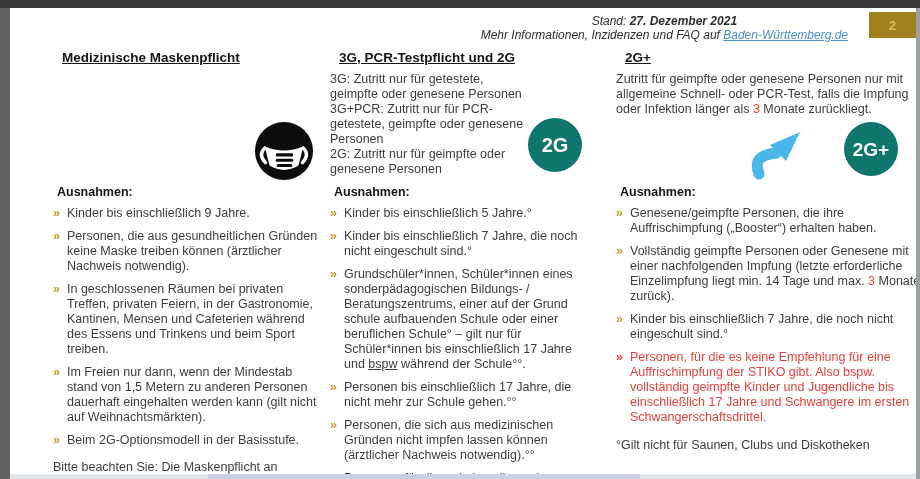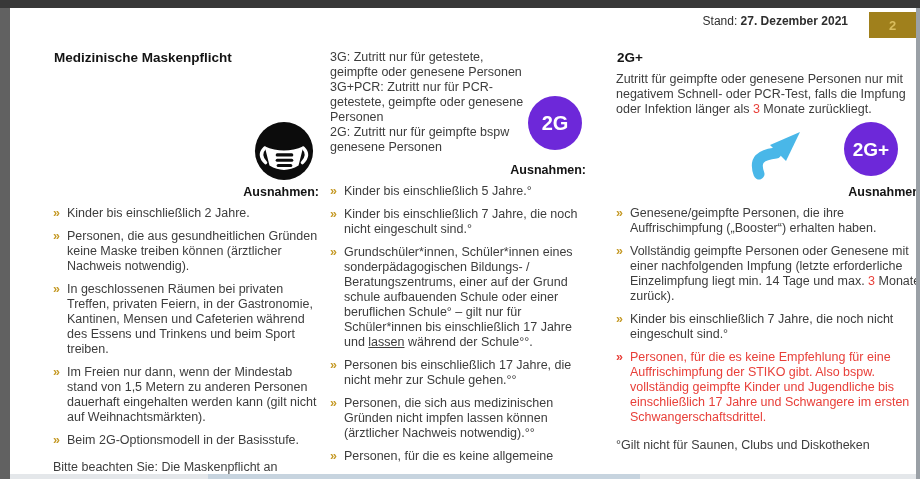--- a/index.html
+++ b/index.html
@@ -6,67 +6,68 @@
   body{
     width:920px;height:479px;overflow:hidden;position:relative;background:#ffffff;
     font-family:"Liberation Sans",sans-serif;color:#3d3d3d;
   }
   .topbar{position:absolute;left:0;top:0;width:920px;height:8px;background:#383838;z-index:5;}
   .leftbar{position:absolute;left:0;top:8px;width:10px;height:471px;background:#616161;z-index:5;}
   .rightbar{position:absolute;right:0;top:8px;width:4px;height:471px;background:#9aa0a6;z-index:5;}
   .bottombar{position:absolute;left:10px;right:4px;bottom:0;height:5px;background:#e4e7ea;z-index:6;}
   .scroll-thumb{position:absolute;left:198px;top:0;width:432px;height:5px;background:#c7d4df;}
 
-  .header{position:absolute;top:14px;right:72px;text-align:center;font-size:12px;line-height:14px;color:#2e2e2e;z-index:2;}
+  .header{position:absolute;top:14px;right:72px;text-align:center;font-size:12px;line-height:14px;color:#2e2e2e;z-index:2;font-style:italic;}
   .header .b{font-weight:bold;}
   .page-badge{
     position:absolute;left:869px;top:12px;width:47px;height:26px;background:var(--gold,#a0801c);
     color:#d9bd5d;font-size:13px;font-weight:bold;display:flex;align-items:center;justify-content:center;z-index:2;
   }
 
   .col{position:absolute;top:50px;font-size:12.5px;line-height:15px;}
   .col1{left:53px;width:266px;}
   .col2{left:330px;width:256px;}
   .col3{left:616px;width:308px;}
-  .col-title{font-size:13.5px;font-weight:bold;color:#141414;margin:0 0 7px 1px;line-height:15px;}
+  .col-title{font-size:13.5px;font-weight:bold;color:#141414;margin:0 0 7px 9px;line-height:15px;text-decoration:underline;}
   .intro{min-height:105px;}
   .float-spacer1{float:right;width:66px;height:62px;margin-top:48px;position:relative;}
   .float-spacer2{float:right;width:58px;height:54px;margin-top:46px;position:relative;}
-  .exc{font-weight:bold;color:#141414;margin:8px 0 6px 4px;clear:both;text-align:right;}
+  .exc{font-weight:bold;color:#141414;margin:8px 0 6px 4px;clear:both;}
   .bullet{display:flex;margin-bottom:8px;}
   .marker{color:var(--bullet-gold,#c59a27);font-weight:bold;width:14px;flex:none;}
   .bt{flex:1;}
   .red, .red .marker, .red .bt span{color:var(--red,#e8403a);}
   .red-b .marker{color:var(--red,#e8403a);}
   .link{color:var(--link,#4a8fce);text-decoration:underline;cursor:pointer;}
   .ul{text-decoration:underline;}
   .b{font-weight:normal;}
   .note{margin-top:12px;clear:both;}
   .foot{margin-top:12px;line-height:17px;}
 
-  .badge{width:54px;height:54px;border-radius:50%;background:#6d28d9;color:#ffffff;font-weight:bold;
+  .badge{width:54px;height:54px;border-radius:50%;background:#0f766e;color:#ffffff;font-weight:bold;
          display:flex;align-items:center;justify-content:center;}
   .badge-2g{font-size:20px;}
   .badge-2gplus{position:absolute;left:228px;top:72px;font-size:19px;}
   .arrow-wrap{position:absolute;left:130px;top:70px;width:64px;height:62px;}
   .arrow-stroke{stroke:var(--arrow,#49b7e8);}
   .arrow-fill{fill:var(--arrow,#49b7e8);}
 </style>
 </head>
 <body>
 
 <div class="topbar"></div>
 <div class="leftbar"></div>
 <div class="rightbar"></div>
 <div class="bottombar">
   <div class="scroll-thumb"></div>
 </div>
 
 <div class="header">
   <div><span>Stand: </span><span class="b">27. Dezember 2021</span></div>
+  <div><span>Mehr Informationen, Inzidenzen und FAQ auf </span><a href="#" class="link">Baden-Württemberg.de</a></div>
 </div>
 <div class="page-badge">2</div>
 
 <div class="col col1">
   <h3 class="col-title">Medizinische Maskenpflicht</h3>
   <div class="intro">
     <span class="float-spacer1">
       <svg viewBox="0 0 64 64" width="62" height="62" aria-hidden="true">
         <circle cx="32" cy="32" r="30" fill="#0c0c0c"></circle>
         <path d="M12 29 q -7 7 1 15" stroke="#ffffff" stroke-width="3.5" fill="none" stroke-linecap="round"></path>
@@ -74,21 +75,21 @@
         <path d="M12 27 Q 32 36 52 27 L 47 47 Q 32 56 17 47 Z" fill="#ffffff"></path>
         <line x1="25" y1="36" x2="40" y2="36" stroke="#0c0c0c" stroke-width="3.2" stroke-linecap="round"></line>
         <line x1="25" y1="41.5" x2="40" y2="41.5" stroke="#0c0c0c" stroke-width="3.2" stroke-linecap="round"></line>
         <line x1="26" y1="47" x2="39" y2="47" stroke="#0c0c0c" stroke-width="3.2" stroke-linecap="round"></line>
       </svg>
     </span>
   </div>
   <div class="exc">Ausnahmen:</div>
   <div class="bullet">
       <span class="marker">»</span>
-      <span class="bt"><span>Kinder bis einschließlich 2 Jahre.</span></span>
+      <span class="bt"><span>Kinder bis einschließlich 9 Jahre.</span></span>
     </div>
   <div class="bullet">
       <span class="marker">»</span>
       <span class="bt"><span>Personen, die aus gesundheitlichen Gründen keine Maske treiben können (ärztlicher Nachweis notwendig).</span></span>
     </div>
   <div class="bullet">
       <span class="marker">»</span>
       <span class="bt"><span>In geschlossenen Räumen bei privaten Treffen, privaten Feiern, in der Gastronomie, Kantinen, Mensen und Cafeterien während des Essens und Trinkens und beim Sport treiben.</span></span>
     </div>
   <div class="bullet">
@@ -96,38 +97,39 @@
       <span class="bt"><span>Im Freien nur dann, wenn der Mindestab stand von 1,5 Metern zu anderen Personen dauerhaft eingehalten werden kann (gilt nicht auf Weihnachtsmärkten).</span></span>
     </div>
   <div class="bullet">
       <span class="marker">»</span>
       <span class="bt"><span>Beim 2G-Optionsmodell in der Basisstufe.</span></span>
     </div>
   <div class="note"><span>Bitte beachten Sie: Die Maskenpflicht an Schulen ist über die </span><a class="link" href="#">Corona-Verordnung Schu-</a></div>
 </div>
 
 <div class="col col2">
+  <h3 class="col-title">3G, PCR-Testpflicht und 2G</h3>
   <div class="intro">
     <span class="float-spacer2">
       <span class="badge badge-2g">2G</span>
     </span>
-    <span><span class="b">3G:</span><span> Zutritt nur für getestete, geimpfte oder genesene Personen 3G+PCR: Zutritt nur für PCR-getestete, geimpfte oder genesene Personen</span><br><span class="b">2G:</span><span> Zutritt nur für geimpfte bspw genesene Personen</span></span>
+    <span><span class="b">3G:</span><span> Zutritt nur für getestete, geimpfte oder genesene Personen 3G+PCR: Zutritt nur für PCR-getestete, geimpfte oder genesene Personen</span><br><span class="b">2G:</span><span> Zutritt nur für geimpfte oder genesene Personen</span></span>
   </div>
   <div class="exc">Ausnahmen:</div>
   <div class="bullet">
       <span class="marker">»</span>
       <span class="bt"><span>Kinder bis einschließlich 5 Jahre.°</span></span>
     </div>
   <div class="bullet">
       <span class="marker">»</span>
       <span class="bt"><span>Kinder bis einschließlich 7 Jahre, die noch nicht eingeschult sind.°</span></span>
     </div>
   <div class="bullet">
       <span class="marker">»</span>
-      <span class="bt"><span>Grundschüler*innen, Schüler*innen eines sonderpädagogischen Bildungs- / Beratungszentrums, einer auf der Grund schule aufbauenden Schule oder einer beruflichen Schule° – gilt nur für Schüler*innen bis einschließlich 17 Jahre und </span><span class="ul">lassen</span><span> während der Schule°°.</span></span>
+      <span class="bt"><span>Grundschüler*innen, Schüler*innen eines sonderpädagogischen Bildungs- / Beratungszentrums, einer auf der Grund schule aufbauenden Schule oder einer beruflichen Schule° – gilt nur für Schüler*innen bis einschließlich 17 Jahre und </span><span class="ul">bspw</span><span> während der Schule°°.</span></span>
     </div>
   <div class="bullet">
       <span class="marker">»</span>
       <span class="bt"><span>Personen bis einschließlich 17 Jahre, die nicht mehr zur Schule gehen.°°</span></span>
     </div>
   <div class="bullet">
       <span class="marker">»</span>
       <span class="bt"><span>Personen, die sich aus medizinischen Gründen nicht impfen lassen können (ärztlicher Nachweis notwendig).°°</span></span>
     </div>
   <div class="bullet">
@@ -139,21 +141,21 @@
 <div class="col col3">
   <h3 class="col-title">2G+</h3>
   <span class="arrow-wrap">
     <svg viewBox="0 0 64 62" width="64" height="62" aria-hidden="true">
       <path class="arrow-stroke" d="M13 54 C 8 40 14 35 30 33" stroke-width="11" stroke-linecap="round" fill="none"></path>
       <polygon class="arrow-fill" points="54,12 24,25 40,41"></polygon>
     </svg>
   </span>
   <span class="badge badge-2gplus">2G+</span>
   <div class="intro">
-    <span><span>Zutritt für geimpfte oder genesene Personen nur mit negativem Schnell- oder PCR-Test, falls die Impfung oder Infektion länger als </span><span class="red">3</span><span> Monate zurückliegt.</span></span>
+    <span><span>Zutritt für geimpfte oder genesene Personen nur mit allgemeine Schnell- oder PCR-Test, falls die Impfung oder Infektion länger als </span><span class="red">3</span><span> Monate zurückliegt.</span></span>
   </div>
   <div class="exc">Ausnahmen:</div>
   <div class="bullet">
       <span class="marker">»</span>
       <span class="bt"><span>Genesene/geimpfte Personen, die ihre Auffrischimpfung („Booster“) erhalten haben.</span></span>
     </div>
   <div class="bullet">
       <span class="marker">»</span>
       <span class="bt"><span>Vollständig geimpfte Personen oder Genesene mit einer nachfolgenden Impfung (letzte erforderliche Einzelimpfung liegt min. 14 Tage und max. </span><span class="red">3</span><span> Monate zurück).</span></span>
     </div>

